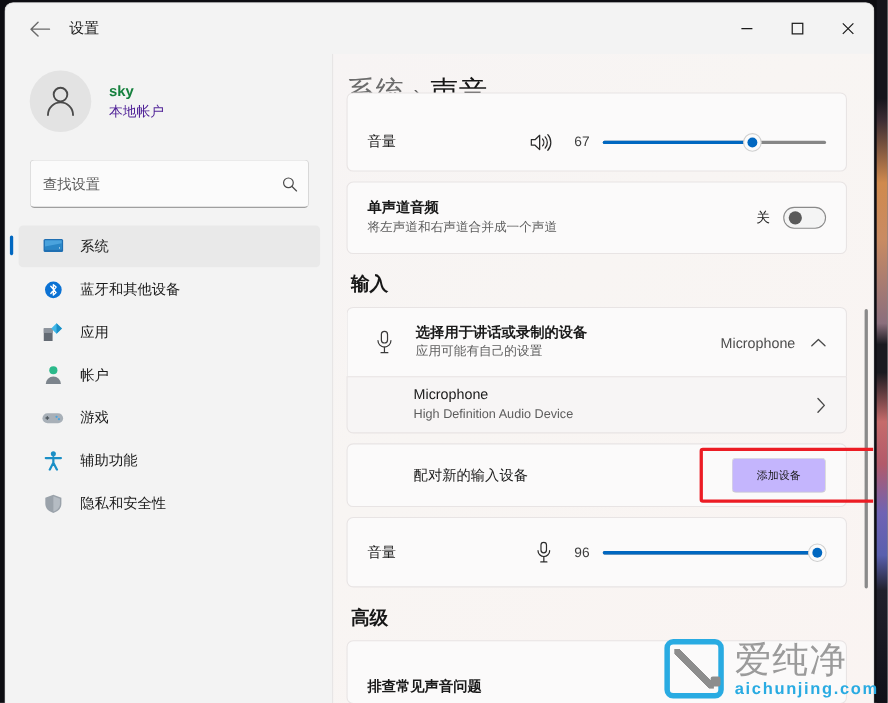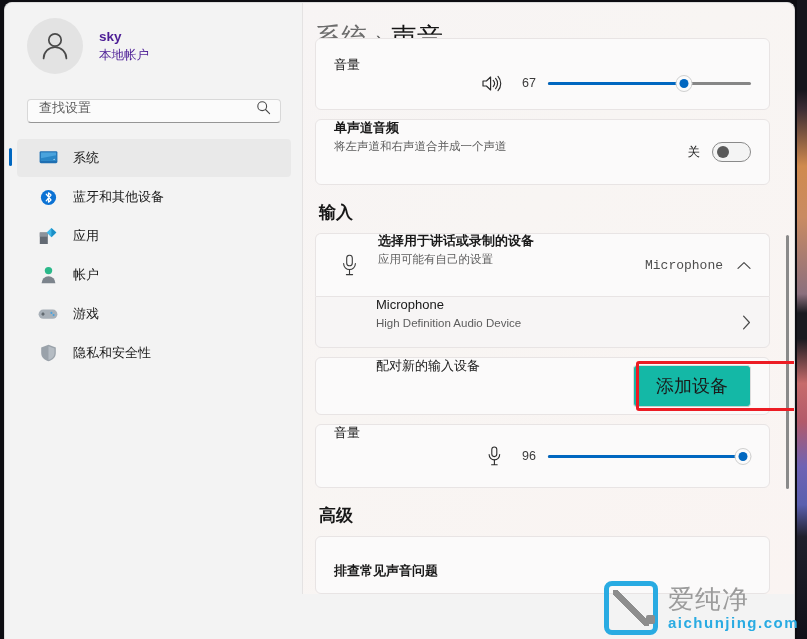--- a/index.html
+++ b/index.html
@@ -103,31 +103,31 @@
     height: 74px;
   }
   #avatar {
     width: 56px; height: 56px; border-radius: 50%;
     background: #e3e3e3;
     display: flex; align-items: center; justify-content: center;
     color: #4a4a4a;
     flex: 0 0 56px;
   }
   #account-text { margin-left: 16px; line-height: 1.35; }
-  #account-name { font-size: 13.5px; font-weight: bold; color: #4c1d95; }
+  #account-name { font-size: 13.5px; font-weight: bold; color: #15803d; }
   #account-type { font-size: 12.5px; color: #4c1d95; text-align: right; }
 
   #search-wrap {
     margin: 20px 22px 0 22px;
-    height: 24px;
+    height: 44px;
     background: #fbfbfb;
     border: 1px solid #d8d8d8;
     border-bottom-color: #969696;
     border-radius: 4px;
-    display: flex; align-items: flex-start;
+    display: flex; align-items: center;
     padding: 0 9px 0 11px;
   }
   #search-input {
     flex: 1;
     border: none; outline: none; background: transparent;
     font-family: inherit;
     font-size: 13px;
     color: #1a1a1a;
   }
   #search-input::placeholder { color: #5e5e5e; }
@@ -188,25 +188,26 @@
     top: 53px; bottom: 0;
     padding: 0 24px 0 12px;
   }
 
   .card {
     background: #fbfafa;
     border: 1px solid #e8e4e4;
     border-radius: 6px;
     margin-bottom: 9px;
   }
-  .card.flush { margin-bottom: 0; border-radius: 6px 6px 0 0; border-bottom: none; font-family: Liberation Mono, monospace; }
+  .card.flush { margin-bottom: 0; border-radius: 6px 6px 0 0; border-bottom: none; }
   .card.attached { border-radius: 0 0 6px 6px; margin-bottom: 9px; }
 
   .row {
     display: flex;
+    align-items: center;
     padding: 0 18px;
     min-height: 56px;
   }
   .row-icon {
     width: 30px; flex: 0 0 30px;
     display: flex; align-items: center; justify-content: center;
     color: #3a3a3a;
     margin-right: 14px;
   }
   .row-text { flex: 1; line-height: 1.3; }
@@ -265,26 +266,26 @@
     position: absolute;
     left: 4px; top: 3px;
     width: 12px; height: 12px;
     border-radius: 50%;
     background: #5a5a5a;
   }
   .toggle-label { font-size: 12.5px; color: #1f1f1f; }
 
   
   .btn {
-    background: #14b8a6;
+    background: #c4b5fd;
     border: 1px solid #dcdcdc;
     border-bottom-color: #cbcbcb;
     border-radius: 4px;
     padding: 8px 22px;
-    font-size: 18px;
+    font-size: 10px;
     font-family: inherit;
     color: #1a1a1a;
     cursor: default;
   }
 
   .section-heading {
     font-size: 17px;
     font-weight: bold;
     color: #171717;
     margin: 16px 0 9px 4px;
@@ -341,21 +342,21 @@
   #wm-mark::after {
     content: "";
     position: absolute;
     right: -2px; bottom: 6px;
     width: 9px; height: 9px;
     background: #8d8d8d;
     border-radius: 2px;
   }
   #wm-text { line-height: 1; }
   #wm-cn {
-    font-size: 26px;
+    font-size: 33px;
     color: #9b9b9b;
     letter-spacing: 1px;
     font-family: "DejaVu Sans", sans-serif;
   }
   #wm-en {
     font-size: 15px;
     color: #29abe2;
     font-weight: bold;
     letter-spacing: 1.5px;
     margin-top: 3px;
@@ -363,20 +364,46 @@
   }
 </style>
 </head>
 <body>
 
 <div id="desktop">
   <div id="wallpaper-strip"></div>
 
   <div id="window">
 
+    <div id="titlebar">
+      <div id="back-button">
+        <svg width="19" height="15" viewBox="0 0 19 15">
+          <path d="M7.6 1.2 L1.2 7.5 L7.6 13.8 M1.4 7.5 H18" fill="none" stroke="currentColor" stroke-width="1.3" stroke-linecap="round" stroke-linejoin="round"></path>
+        </svg>
+      </div>
+      <div id="app-title">设置</div>
+
+      <div id="caption-buttons">
+        <div class="caption-btn">
+          <svg width="12" height="12" viewBox="0 0 12 12">
+            <path d="M1 6 H11" stroke="currentColor" stroke-width="1.1" fill="none"></path>
+          </svg>
+        </div>
+        <div class="caption-btn">
+          <svg width="12" height="12" viewBox="0 0 12 12">
+            <rect x="1.2" y="1.2" width="9.6" height="9.6" fill="none" stroke="currentColor" stroke-width="1.1"></rect>
+          </svg>
+        </div>
+        <div class="caption-btn">
+          <svg width="12" height="12" viewBox="0 0 12 12">
+            <path d="M1.2 1.2 L10.8 10.8 M10.8 1.2 L1.2 10.8" stroke="currentColor" stroke-width="1.1" fill="none"></path>
+          </svg>
+        </div>
+      </div>
+    </div>
 
     <div id="body-split">
 
       <div id="sidebar">
         <div id="sidebar-divider"></div>
 
         <div id="account-block">
           <div id="avatar">
             <svg width="34" height="34" viewBox="0 0 34 34">
               <circle cx="17" cy="11" r="6.2" fill="none" stroke="currentColor" stroke-width="1.7"></circle>
@@ -454,20 +481,29 @@
                 <rect x="0.6" y="2.6" width="18.8" height="9.2" rx="4.6" fill="#a8b0b8"></rect>
                 <rect x="3.2" y="6.4" width="3.6" height="1.2" rx="0.6" fill="#50585f"></rect>
                 <rect x="4.4" y="5.2" width="1.2" height="3.6" rx="0.6" fill="#50585f"></rect>
                 <circle cx="13.4" cy="5.9" r="1.05" fill="#4aa3dd"></circle>
                 <circle cx="15.6" cy="8.1" r="1.05" fill="#4aa3dd"></circle>
               </svg>
             </span>
             <span class="nav-label">游戏</span>
           </div>
 
+          <div class="nav-item">
+            <span class="nav-icon">
+              <svg width="17" height="18" viewBox="0 0 17 18">
+                <circle cx="8.5" cy="2.6" r="2.3" fill="#1b8fc6"></circle>
+                <path d="M1.6 6.4 h13.8 M8.5 5.6 v5.6 M8.5 10.6 L5.2 17 M8.5 10.6 L11.8 17" fill="none" stroke="#1b8fc6" stroke-width="2" stroke-linecap="round"></path>
+              </svg>
+            </span>
+            <span class="nav-label">辅助功能</span>
+          </div>
 
           <div class="nav-item">
             <span class="nav-icon">
               <svg width="17" height="18" viewBox="0 0 17 18">
                 <path d="M8.5 0.8 L15.8 3.6 V9 c0 4.3 -3.2 7 -7.3 8.3 C4.4 16 1.2 13.3 1.2 9 V3.6 Z" fill="#9aa2aa"></path>
                 <path d="M8.5 2.2 L14.5 4.5 V9 c0 3.6 -2.6 5.9 -6 7 Z" fill="#b5bcc3"></path>
               </svg>
             </span>
             <span class="nav-label">隐私和安全性</span>
           </div>

